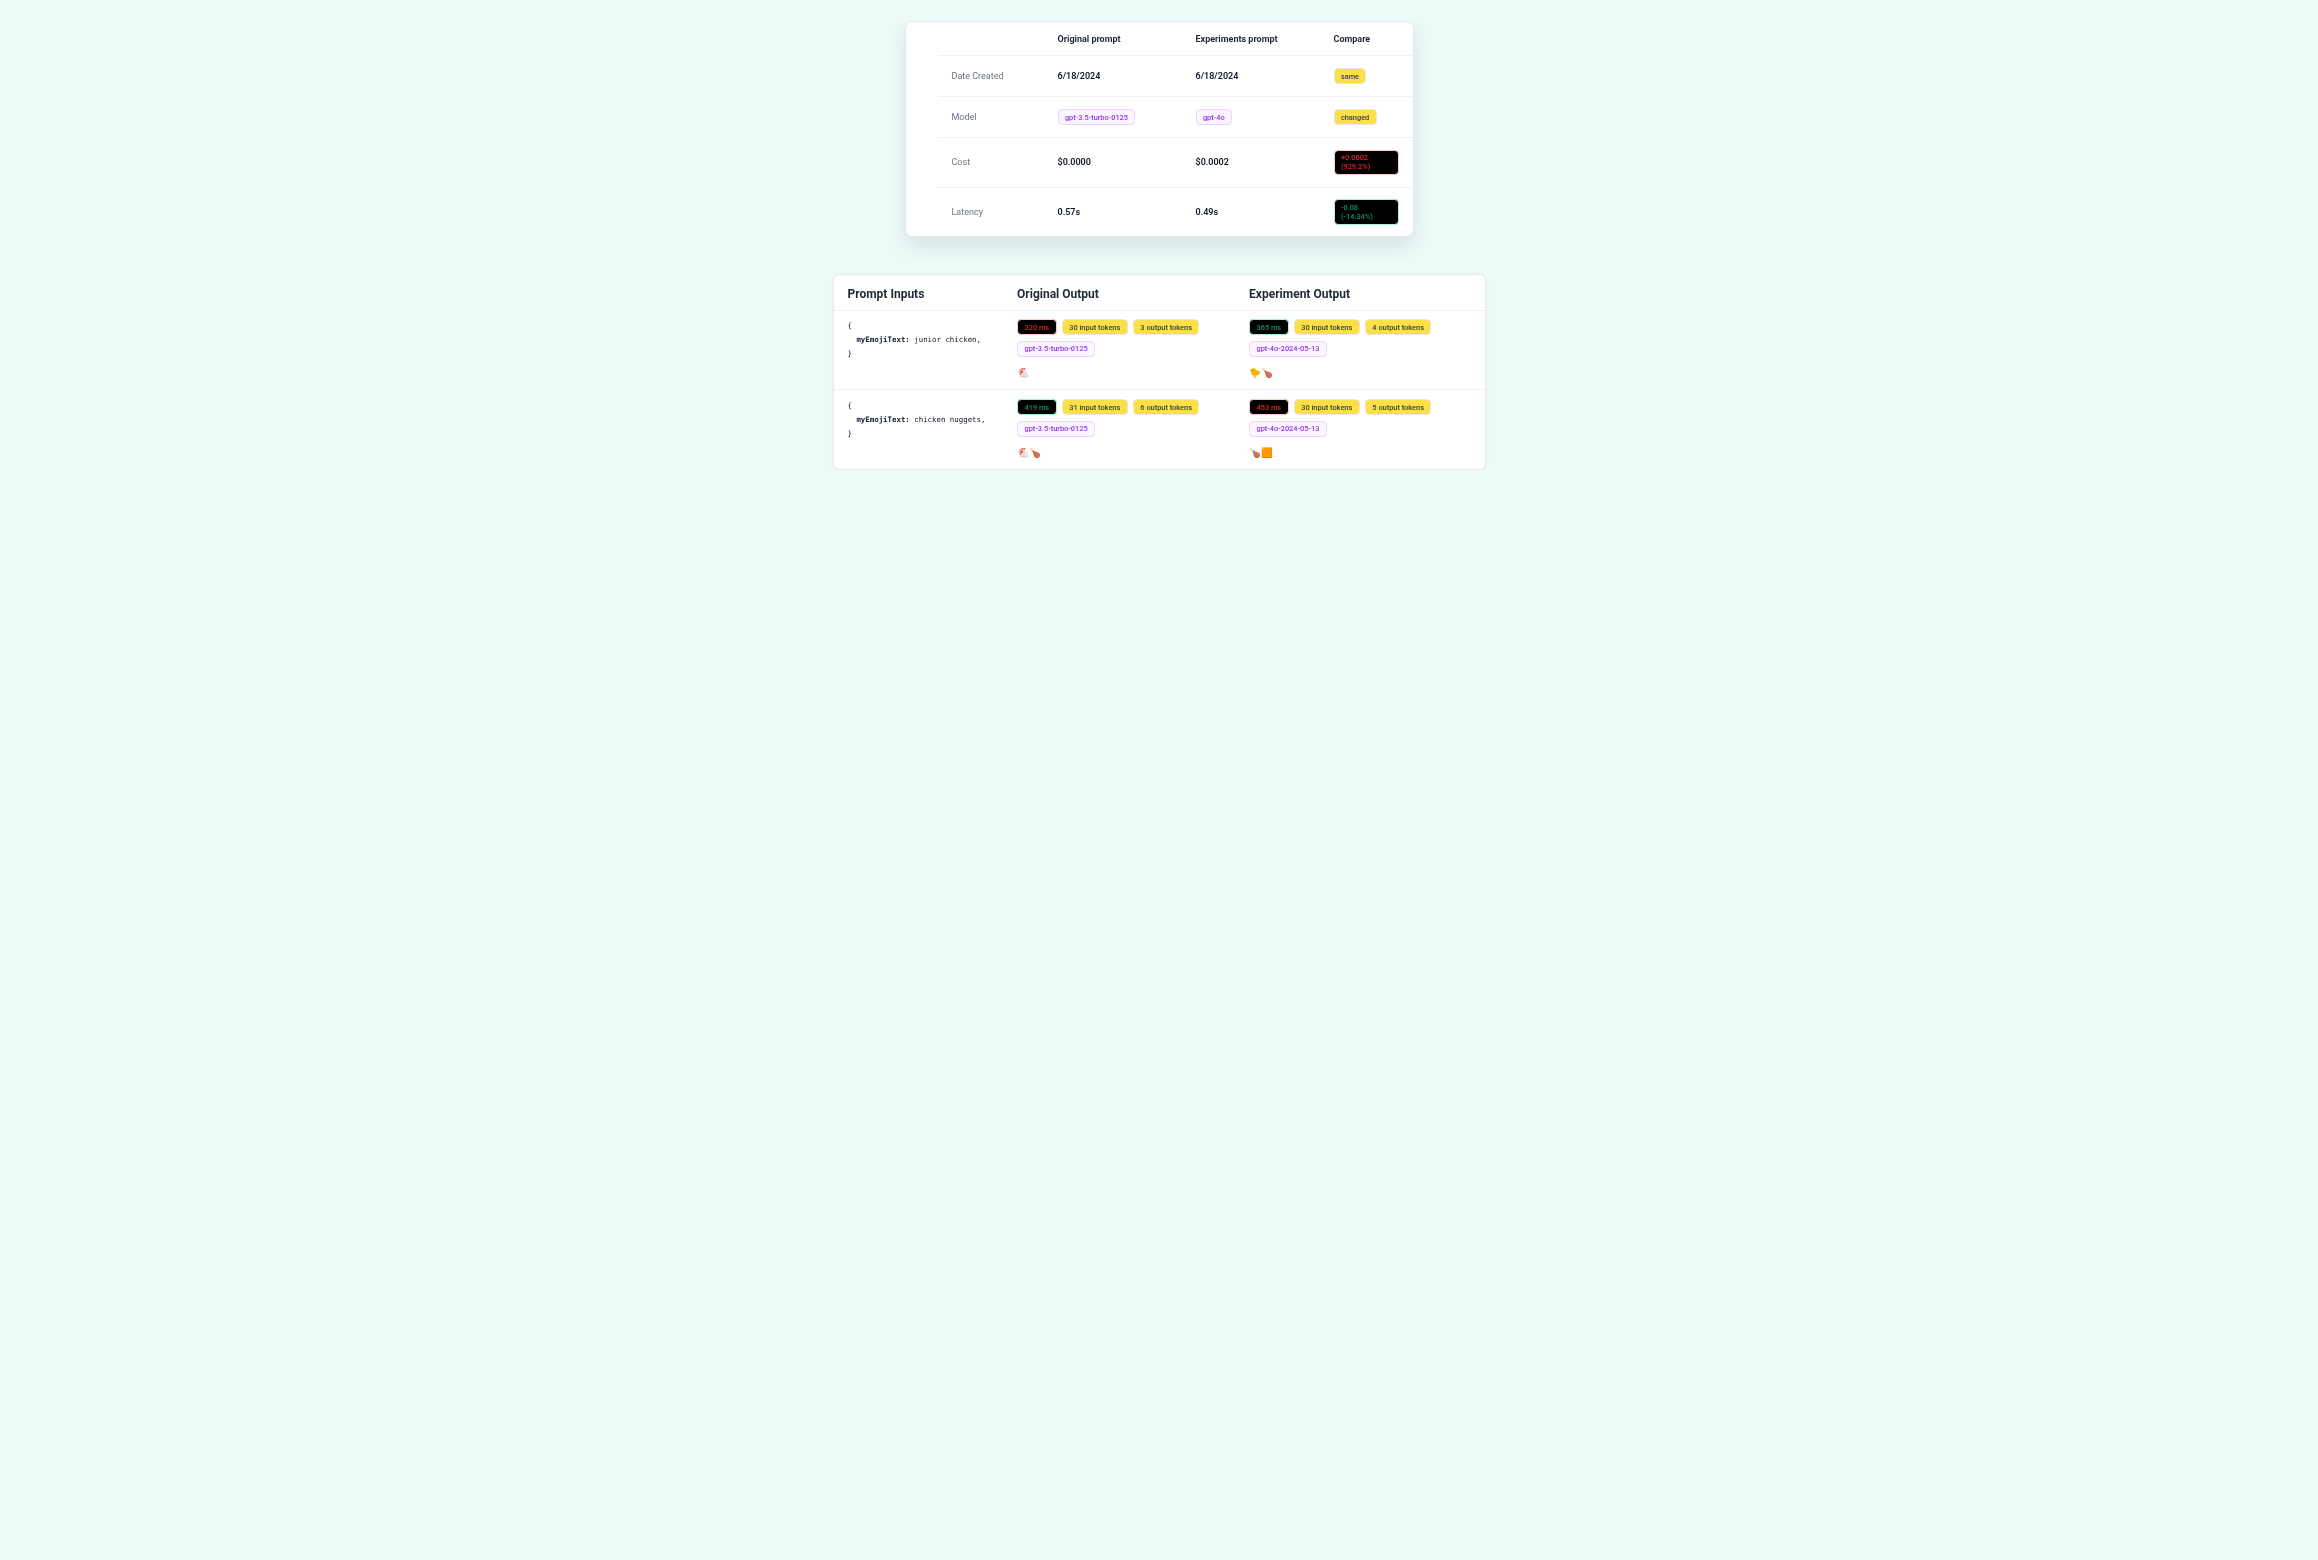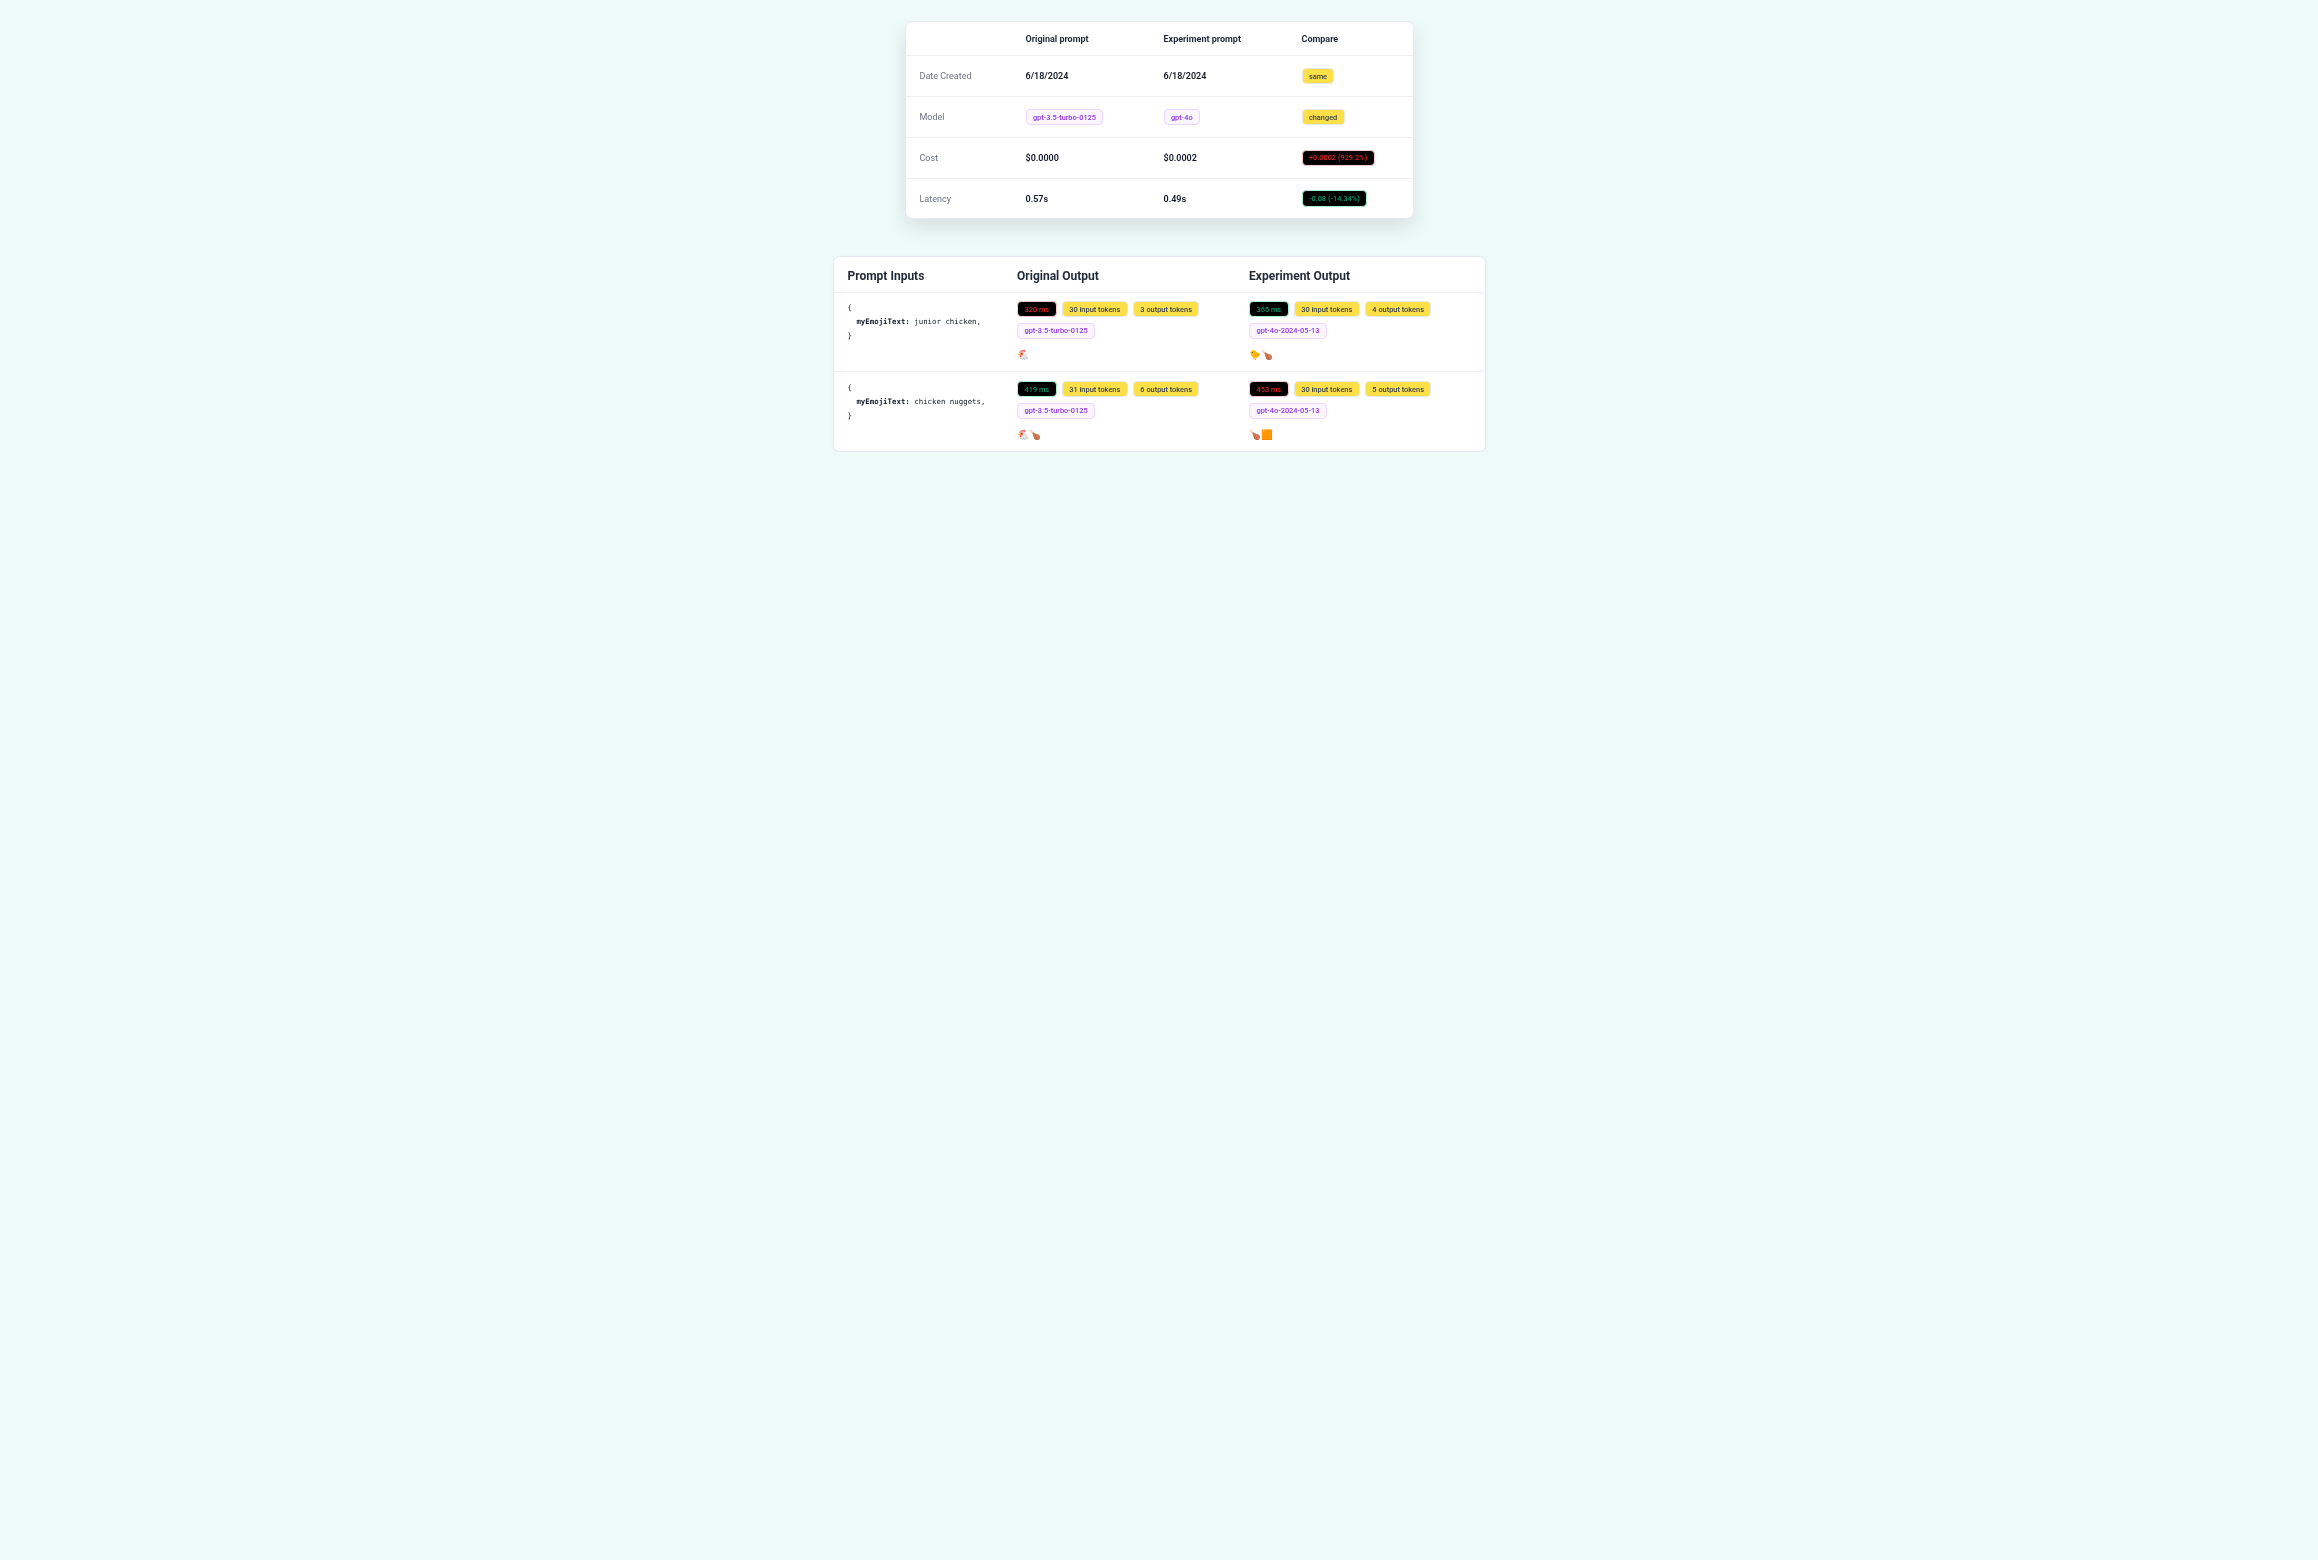--- a/index.html
+++ b/index.html
@@ -46,20 +46,21 @@
     box-shadow: 0 8.5px 19px rgba(16,24,40,0.10);
     max-width: 509px;
     margin: 0 auto 37px;
     overflow: hidden;
   }
   .cmp-row {
     display: grid;
     grid-template-columns: 106px 138px 138px 1fr;
     align-items: center;
     padding: 11.7px 14px;
+    margin-left: 32px;
   }
   .cmp-row + .cmp-row { border-top: 0.5px solid #edf0f5; }
   .cmp-head-cell {
     font-weight: 700;
     font-size: 9px;
     color: #1f2937;
   }
   .cmp-label {
     font-weight: 400;
     font-size: 9px;
@@ -149,21 +150,21 @@
 </head>
 <body>
 
 <div class="page rounded-outer">
 
 
   <div class="compare-card">
     <div class="cmp-row">
       <div></div>
       <div class="cmp-head-cell">Original prompt</div>
-      <div class="cmp-head-cell">Experiment prompt</div>
+      <div class="cmp-head-cell">Experiments prompt</div>
       <div class="cmp-head-cell">Compare</div>
     </div>
 
     <div class="cmp-row">
       <div class="cmp-label">Date Created</div>
       <div class="cmp-val">6/18/2024</div>
       <div class="cmp-val">6/18/2024</div>
       <div><span class="chip">same</span></div>
     </div>
 

